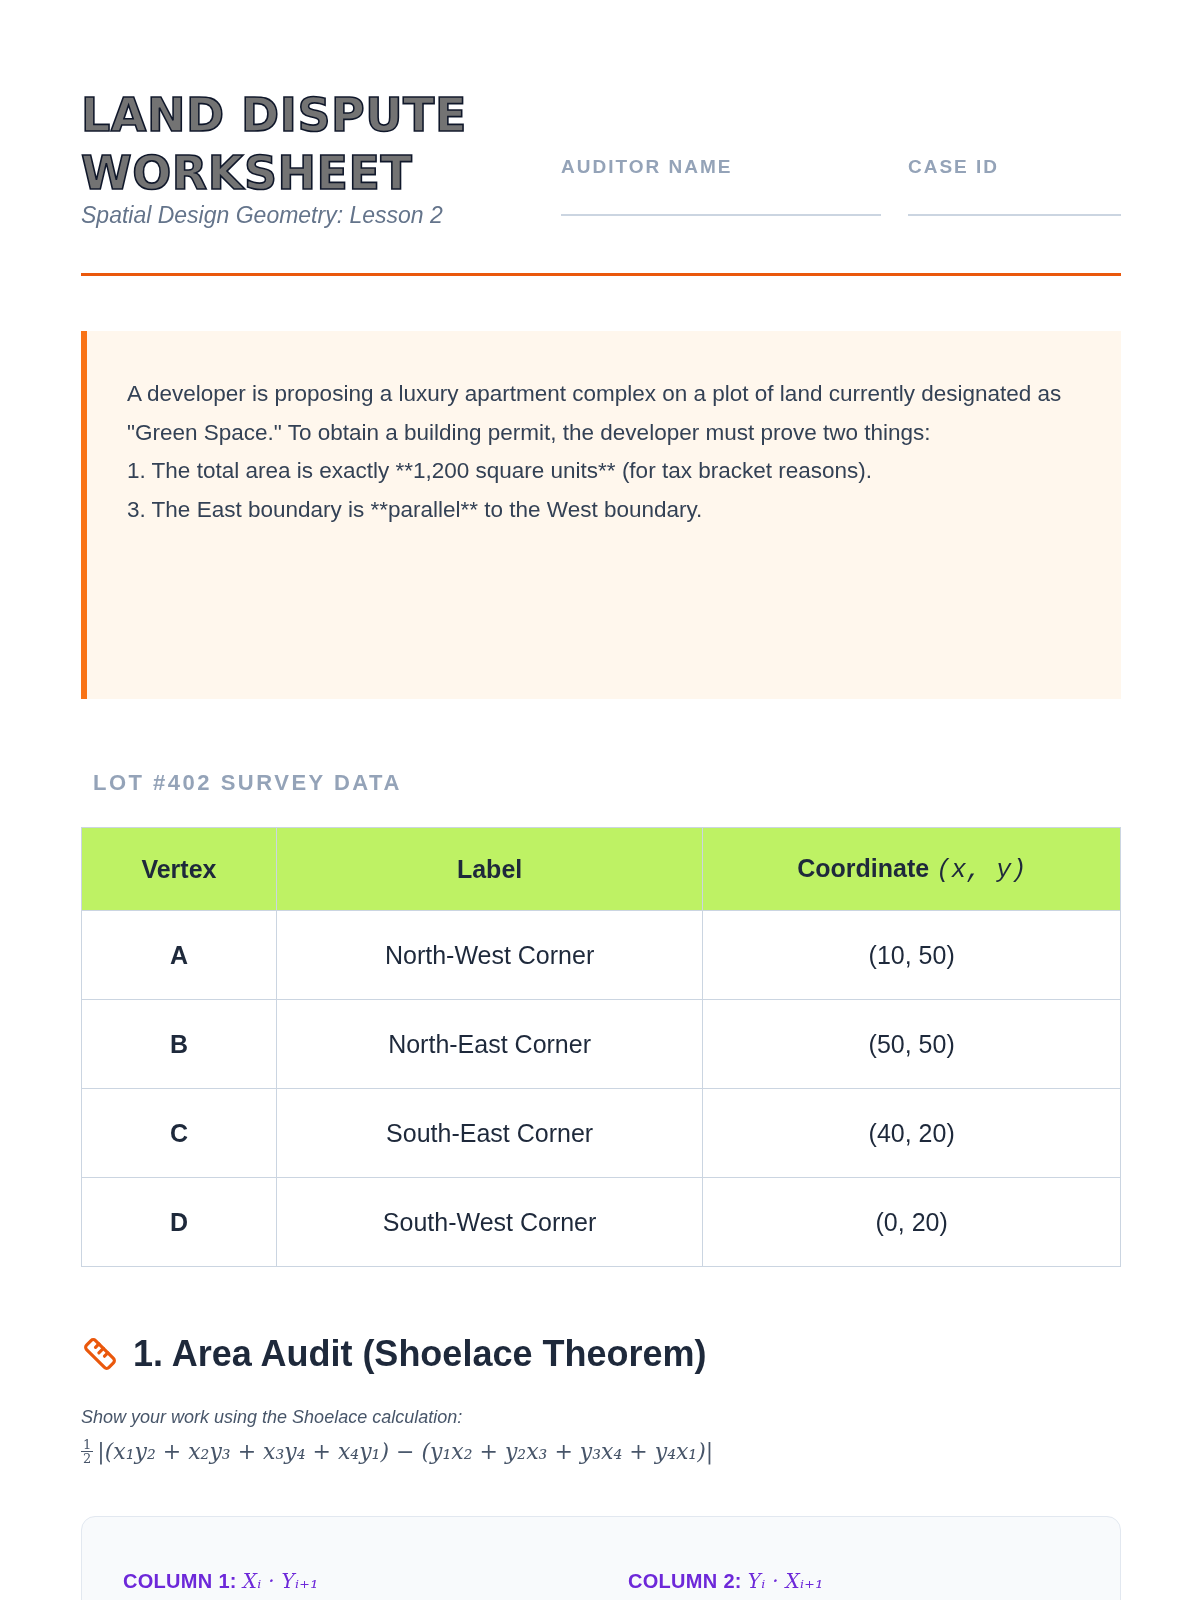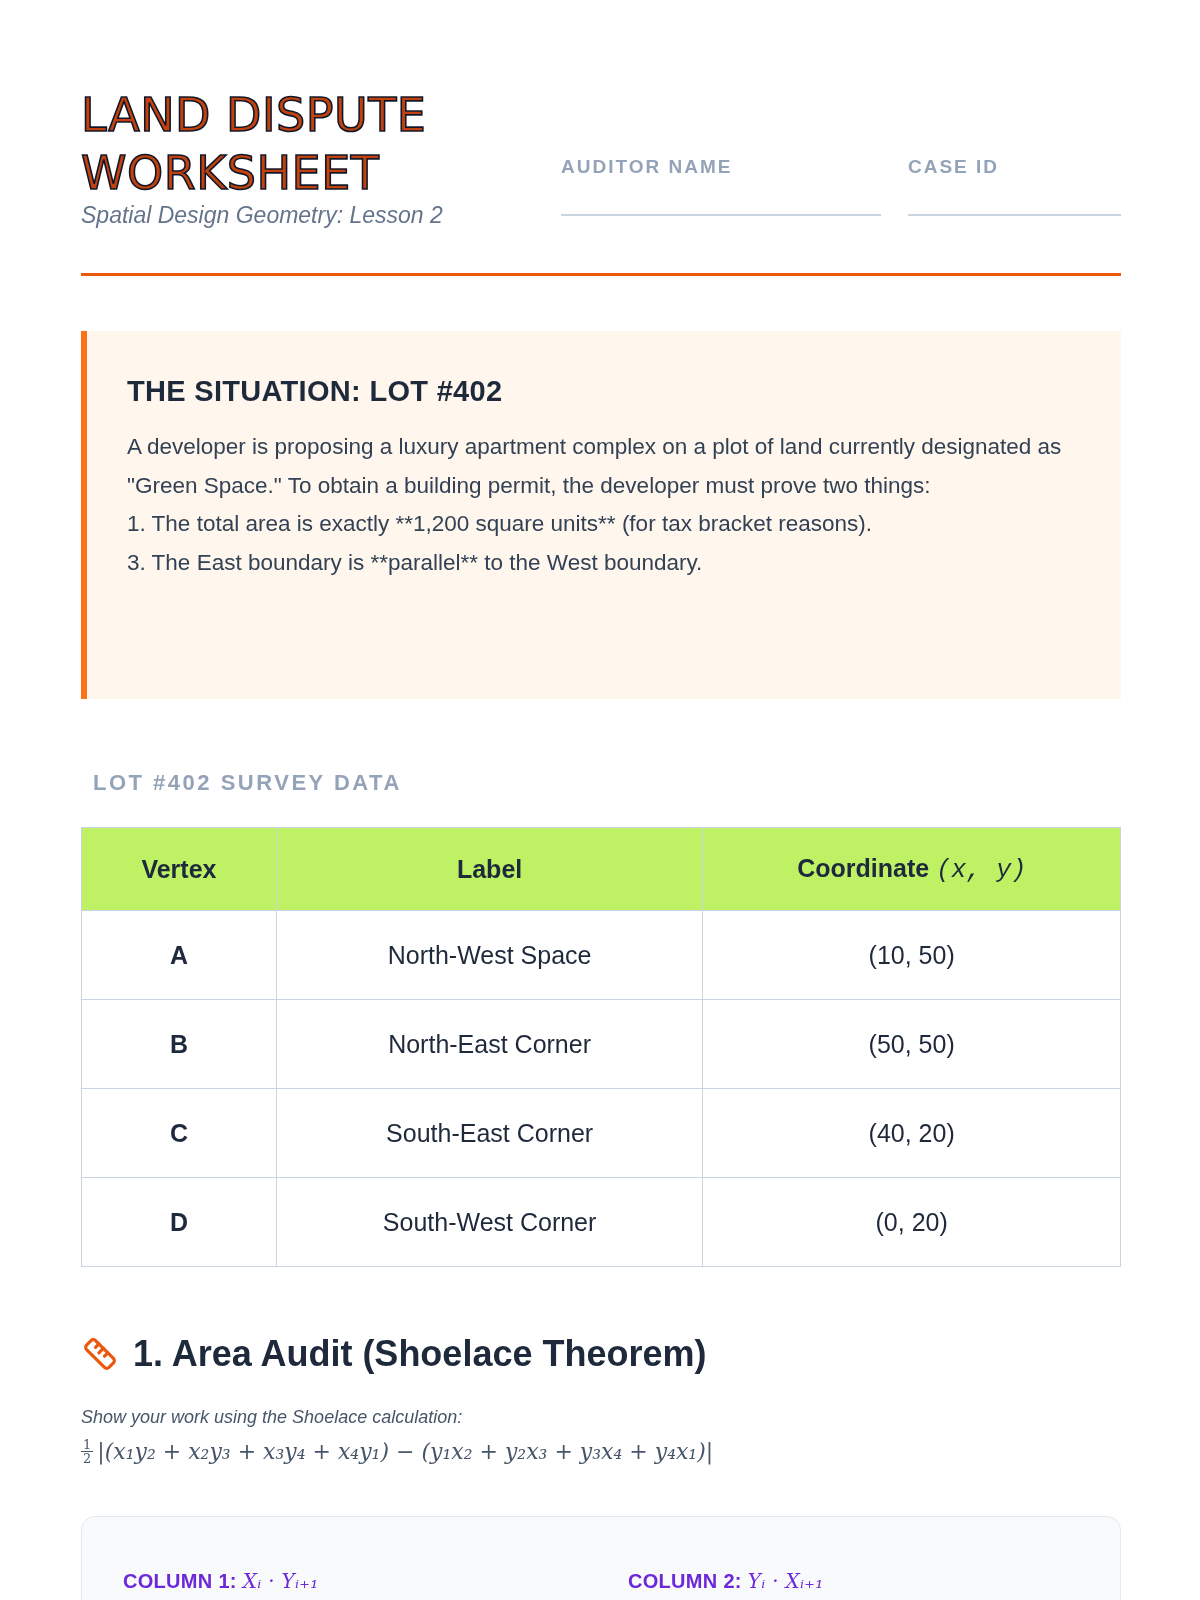--- a/index.html
+++ b/index.html
@@ -2,21 +2,21 @@
 <html><head>
 <meta charset="utf-8">
 <style>
   html, body { margin: 0; padding: 0; background: #ffffff; }
   body { width: 1200px; height: 1600px; overflow: hidden; position: relative;
          font-family: "Liberation Sans", sans-serif; color: #0f172a; }
   .page { position: absolute; left: 81px; top: 0; width: 1040px; }
 
   .header { position: absolute; left: 0; top: 80px; width: 1040px; height: 196px; }
   .title { position: absolute; left: 0; top: 6px; margin: 0; font-family: "DejaVu Sans", sans-serif;
-           font-weight: 400; font-size: 46px; line-height: 58px; letter-spacing: 0.5px; color: #c2410c;
+           font-weight: 700; font-size: 46px; line-height: 58px; letter-spacing: 0.5px; color: #737373;
            -webkit-text-stroke: 1.6px #0f172a; }
   .title span { display: block; }
   .subtitle { position: absolute; left: 0; top: 122px; font-style: italic; font-size: 23px; color: #64748b;
               font-family: "Liberation Sans", sans-serif; }
   .field { position: absolute; top: 76px; }
   .field-label { font-weight: 700; font-size: 19px; letter-spacing: 2px; color: #94a3b8; }
   .field-line { position: absolute; top: 58px; left: 0; height: 2px; background: #cbd5e1; }
   .field.auditor { left: 480px; width: 320px; }
   .field.auditor .field-line { width: 320px; }
   .field.case { left: 827px; width: 213px; }
@@ -76,21 +76,20 @@
     <div class="field case">
       <div class="field-label">CASE ID</div>
       <div></div>
       <div class="field-line"></div>
     </div>
 
     <div class="header-rule"></div>
   </div>
 
   <div class="situation">
-    <h2>THE SITUATION: LOT #402</h2>
     <p>A developer is proposing a luxury apartment complex on a plot of land currently designated as "Green Space." To obtain a building permit, the developer must prove two things:</p>
     <p>1. The total area is exactly **1,200 square units** (for tax bracket reasons).</p>
     <p>3. The East boundary is **parallel** to the West boundary.</p>
   </div>
 
   <div class="survey-title">LOT #402 SURVEY DATA</div>
 
   <table class="survey">
     <colgroup>
         <col class="c1">
@@ -103,21 +102,21 @@
         <th>Label</th>
         <th>
           <span>Coordinate</span>
           <span class="math-i">(x, y)</span>
         </th>
       </tr>
     </thead>
     <tbody>
       <tr>
         <td class="vertex">A</td>
-        <td>North-West Space</td>
+        <td>North-West Corner</td>
         <td>(10, 50)</td>
       </tr>
       <tr>
         <td class="vertex">B</td>
         <td>North-East Corner</td>
         <td>(50, 50)</td>
       </tr>
       <tr>
         <td class="vertex">C</td>
         <td>South-East Corner</td>

